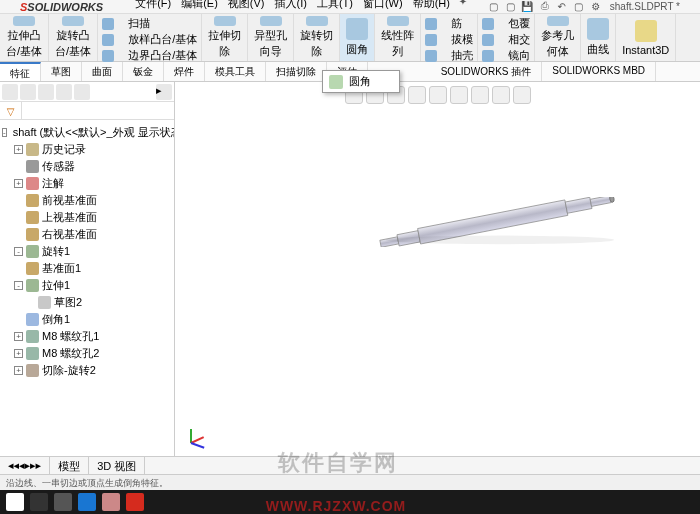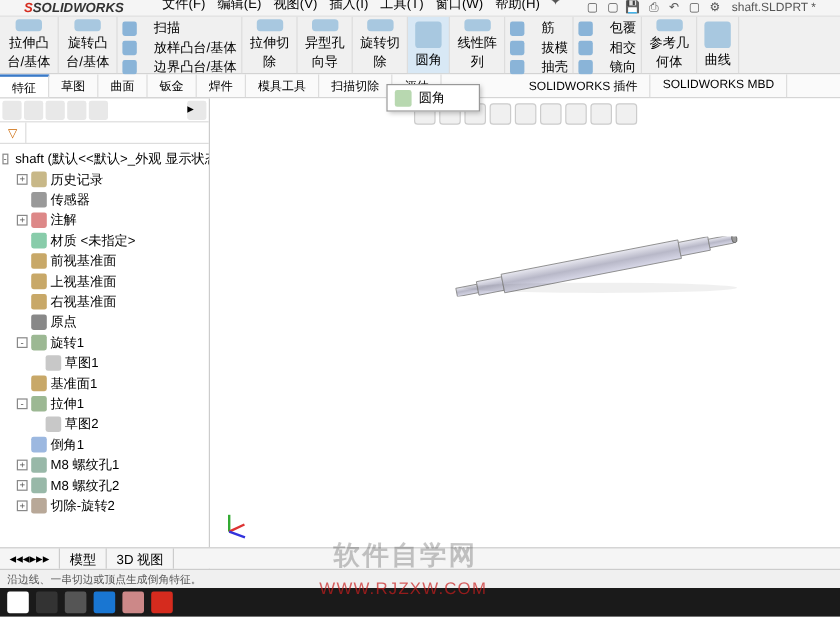--- a/index.html
+++ b/index.html
@@ -56,21 +56,21 @@
 .shaft{position:absolute;left:150px;top:115px;width:350px;height:50px}
 .triad{position:absolute;left:8px;bottom:30px;width:30px;height:30px}
 .triad-arrow{position:absolute;width:14px;height:2px;left:8px;bottom:8px;transform-origin:left center}
 .ax{background:#d33;transform:rotate(-25deg)}
 .ay{background:#3a3;transform:rotate(-90deg)}
 .az{background:#33d;transform:rotate(20deg)}
 .sheettabs{position:absolute;bottom:40px;left:0;height:18px;display:flex;font-size:9px;border-top:1px solid #ccc;width:100%;background:#f5f5f5}
 .sheettabs .sht{padding:2px 8px;border-right:1px solid #ccc}
 .status{position:absolute;bottom:24px;left:0;height:16px;width:100%;background:#f0f0f0;border-top:1px solid #ccc;font-size:9px;padding:2px 6px;color:#555}
 .watermark{position:absolute;left:50%;bottom:36px;transform:translateX(-60%);font-size:22px;font-weight:bold;color:rgba(0,0,0,.22);font-family:SimHei,sans-serif;letter-spacing:2px;z-index:5}
-.wm-url{position:absolute;left:50%;bottom:16px;transform:translateX(-60%);font-size:14px;font-weight:normal;color:rgba(200,30,30,.7);letter-spacing:1px;z-index:5}
+.wm-url{position:absolute;left:50%;bottom:0;transform:translateX(-60%);font-size:14px;font-weight:bold;color:rgba(200,30,30,.7);letter-spacing:1px;z-index:5}
 .taskbar{position:absolute;bottom:0;left:0;height:24px;width:100%;background:#1a1a1a;display:flex;align-items:center;gap:6px;padding:0 6px}
 .taskbar .tico{width:18px;height:18px;border-radius:2px}
 .taskbar .start{background:#fff}
 .taskbar .search{background:#333}
 .taskbar .edge{background:#1976d2}
 .taskbar .sw{background:#d52b1e}
 </style>
 </head>
 <body>
 
@@ -176,20 +176,24 @@
       </div>
   </div>
   <div class="ribbon-group ribbon-big">
       <div class="big-ico"></div>
       <span>参考几</span>
       <span>何体</span>
     </div>
   <div class="ribbon-group ribbon-big">
       <div class="big-ico"></div>
       <span>曲线</span>
+    </div>
+  <div class="ribbon-group ribbon-big">
+      <div class="big-ico" style="background:#e8d888"></div>
+      <span>Instant3D</span>
     </div>
 </div>
 
 <div class="tabs">
   <div class="tab on">特征</div>
   <div class="tab">草图</div>
   <div class="tab">曲面</div>
   <div class="tab">钣金</div>
   <div class="tab">焊件</div>
   <div class="tab">模具工具</div>
@@ -237,52 +241,37 @@
             <span class="t-ico sensor"></span>
             <span>传感器</span>
           </div>
           <div class="tn ind1">
             <span class="expand">+</span>
             <span class="t-ico annot"></span>
             <span>注解</span>
           </div>
           <div class="tn ind1">
             <span style="width:9px;display:inline-block"></span>
-            <span class="t-ico material"></span>
-            <span>材质 &lt;未指定&gt;</span>
-          </div>
-          <div class="tn ind1">
-            <span style="width:9px;display:inline-block"></span>
             <span class="t-ico plane"></span>
             <span>前视基准面</span>
           </div>
           <div class="tn ind1">
             <span style="width:9px;display:inline-block"></span>
             <span class="t-ico plane"></span>
             <span>上视基准面</span>
           </div>
           <div class="tn ind1">
             <span style="width:9px;display:inline-block"></span>
             <span class="t-ico plane"></span>
             <span>右视基准面</span>
-          </div>
-          <div class="tn ind1">
-            <span style="width:9px;display:inline-block"></span>
-            <span class="t-ico origin"></span>
-            <span>原点</span>
           </div>
           <div class="tn ind1">
             <span class="expand">-</span>
             <span class="t-ico feat"></span>
             <span>旋转1</span>
-          </div>
-          <div class="tn ind2">
-            <span style="width:9px;display:inline-block"></span>
-            <span class="t-ico sketch"></span>
-            <span>草图1</span>
           </div>
           <div class="tn ind1">
             <span style="width:9px;display:inline-block"></span>
             <span class="t-ico plane"></span>
             <span>基准面1</span>
           </div>
           <div class="tn ind1">
             <span class="expand">-</span>
             <span class="t-ico feat"></span>
             <span>拉伸1</span>

